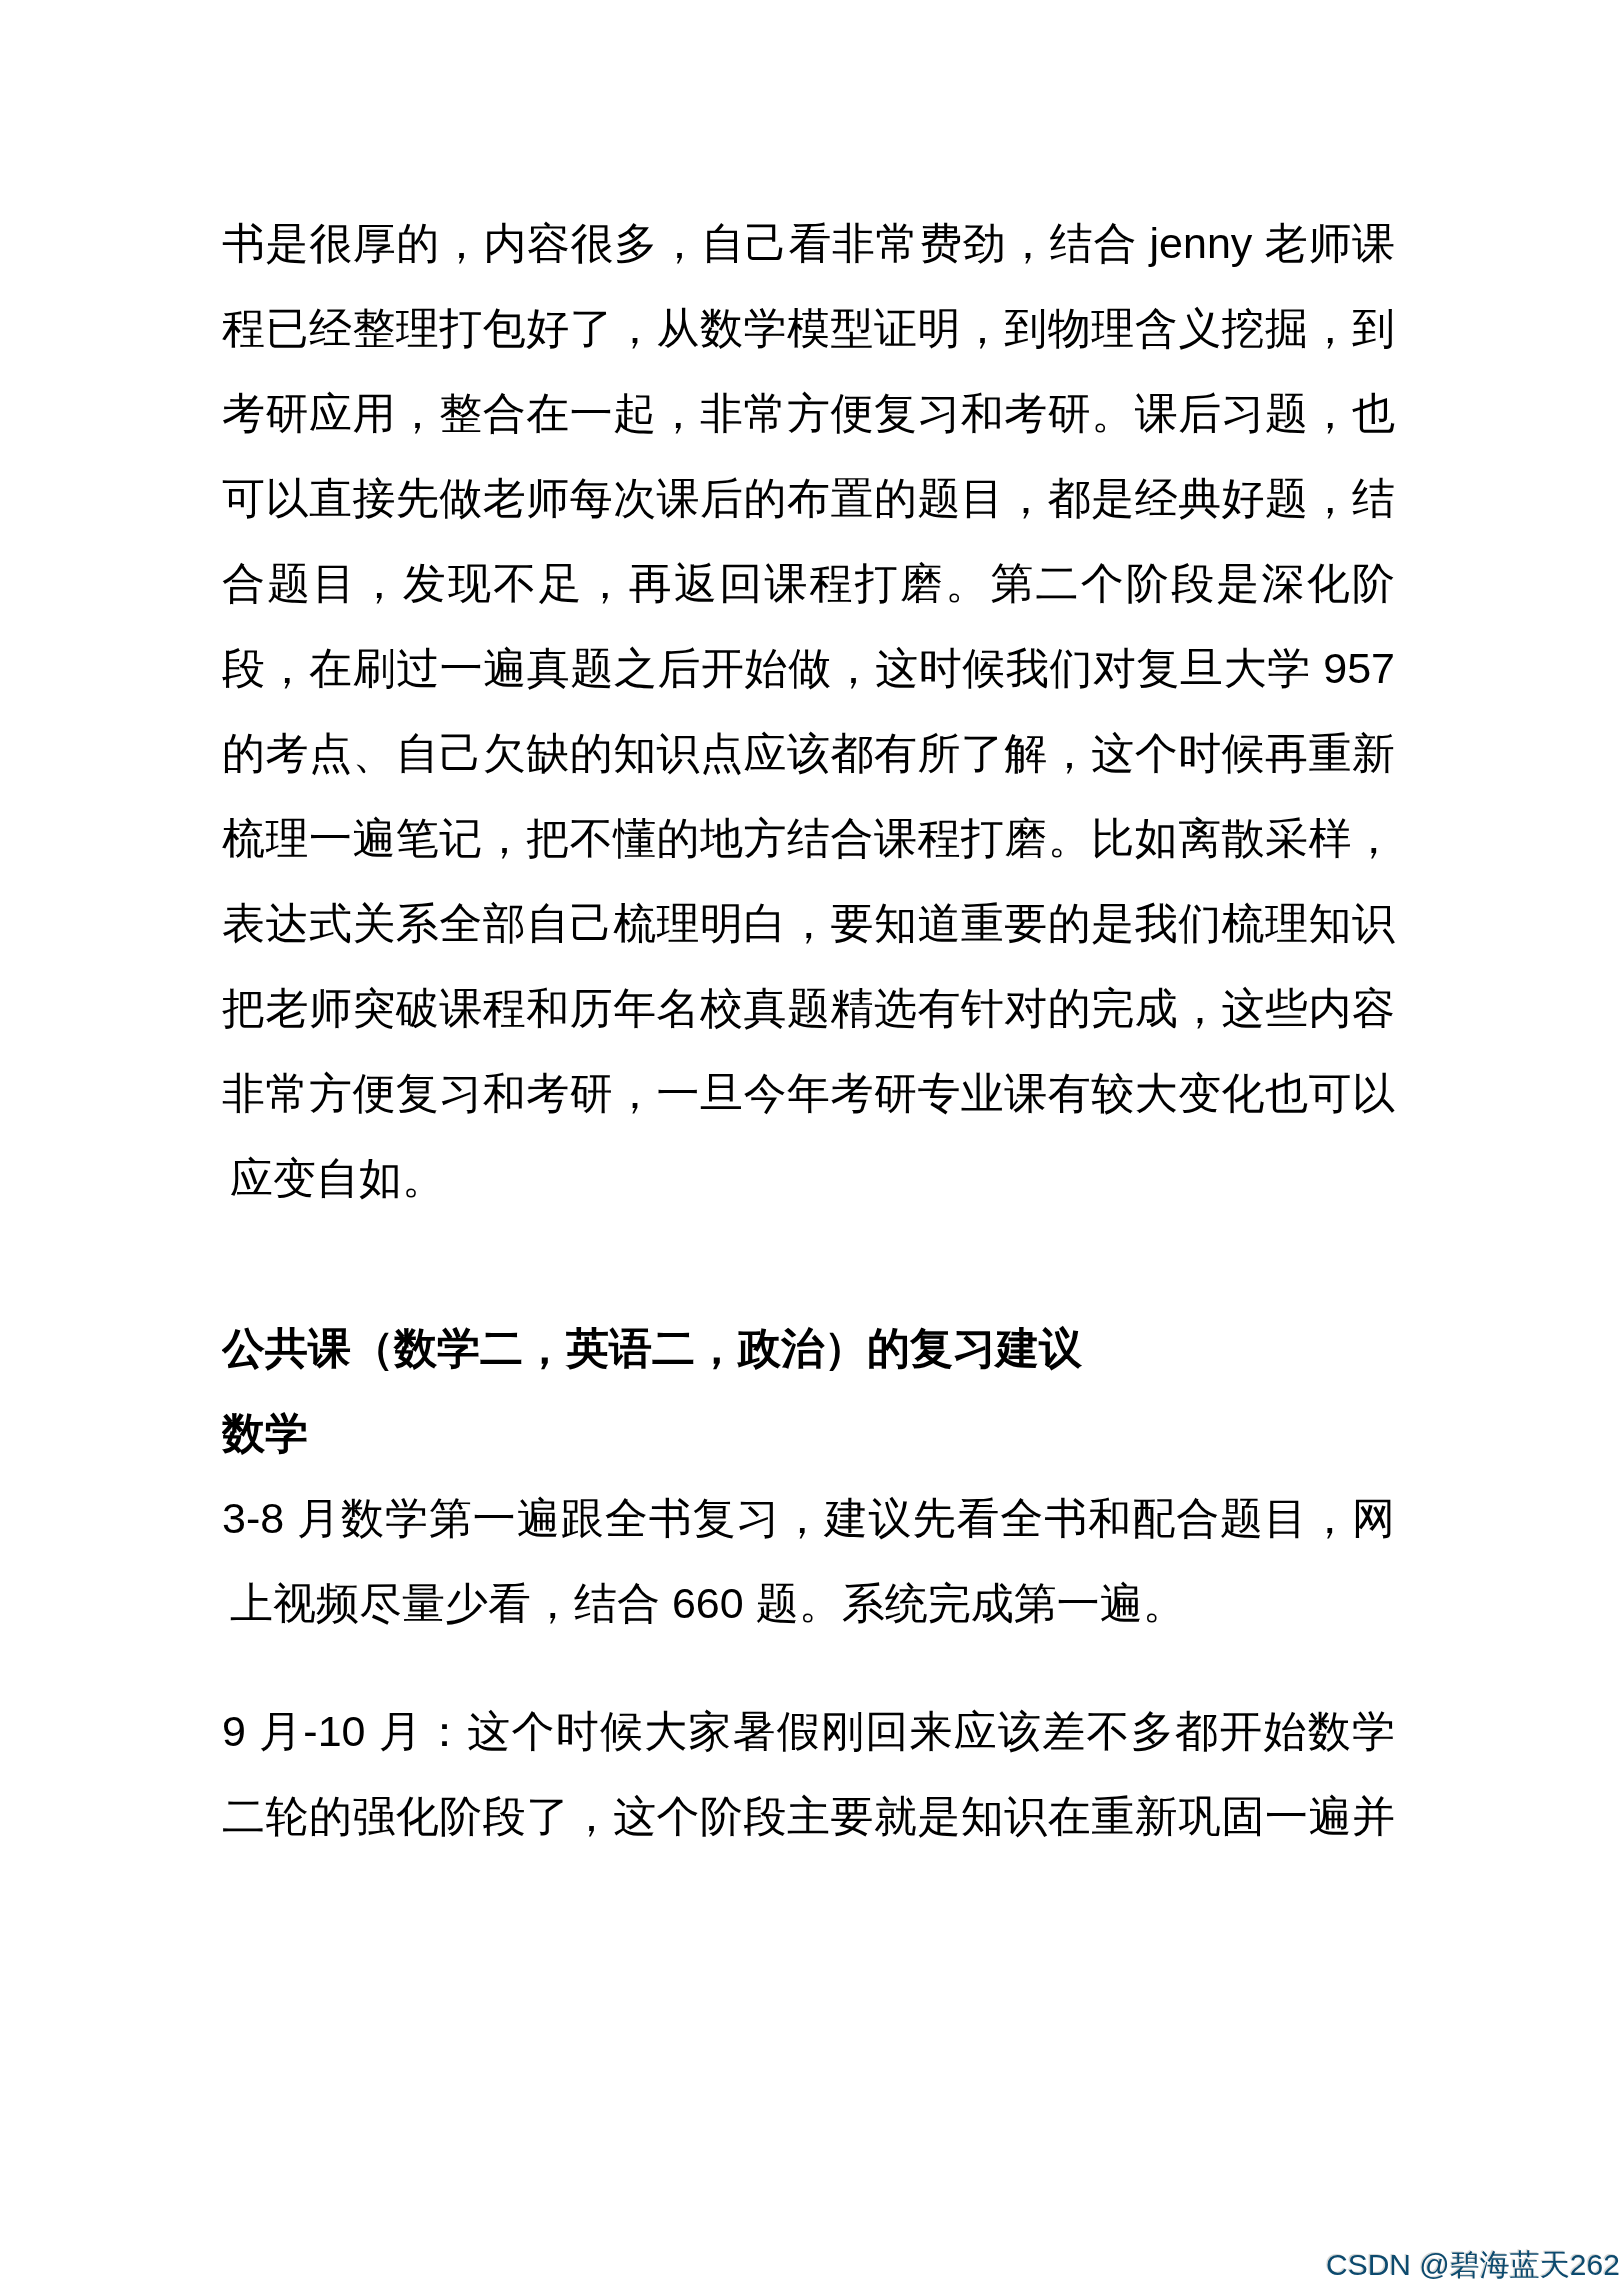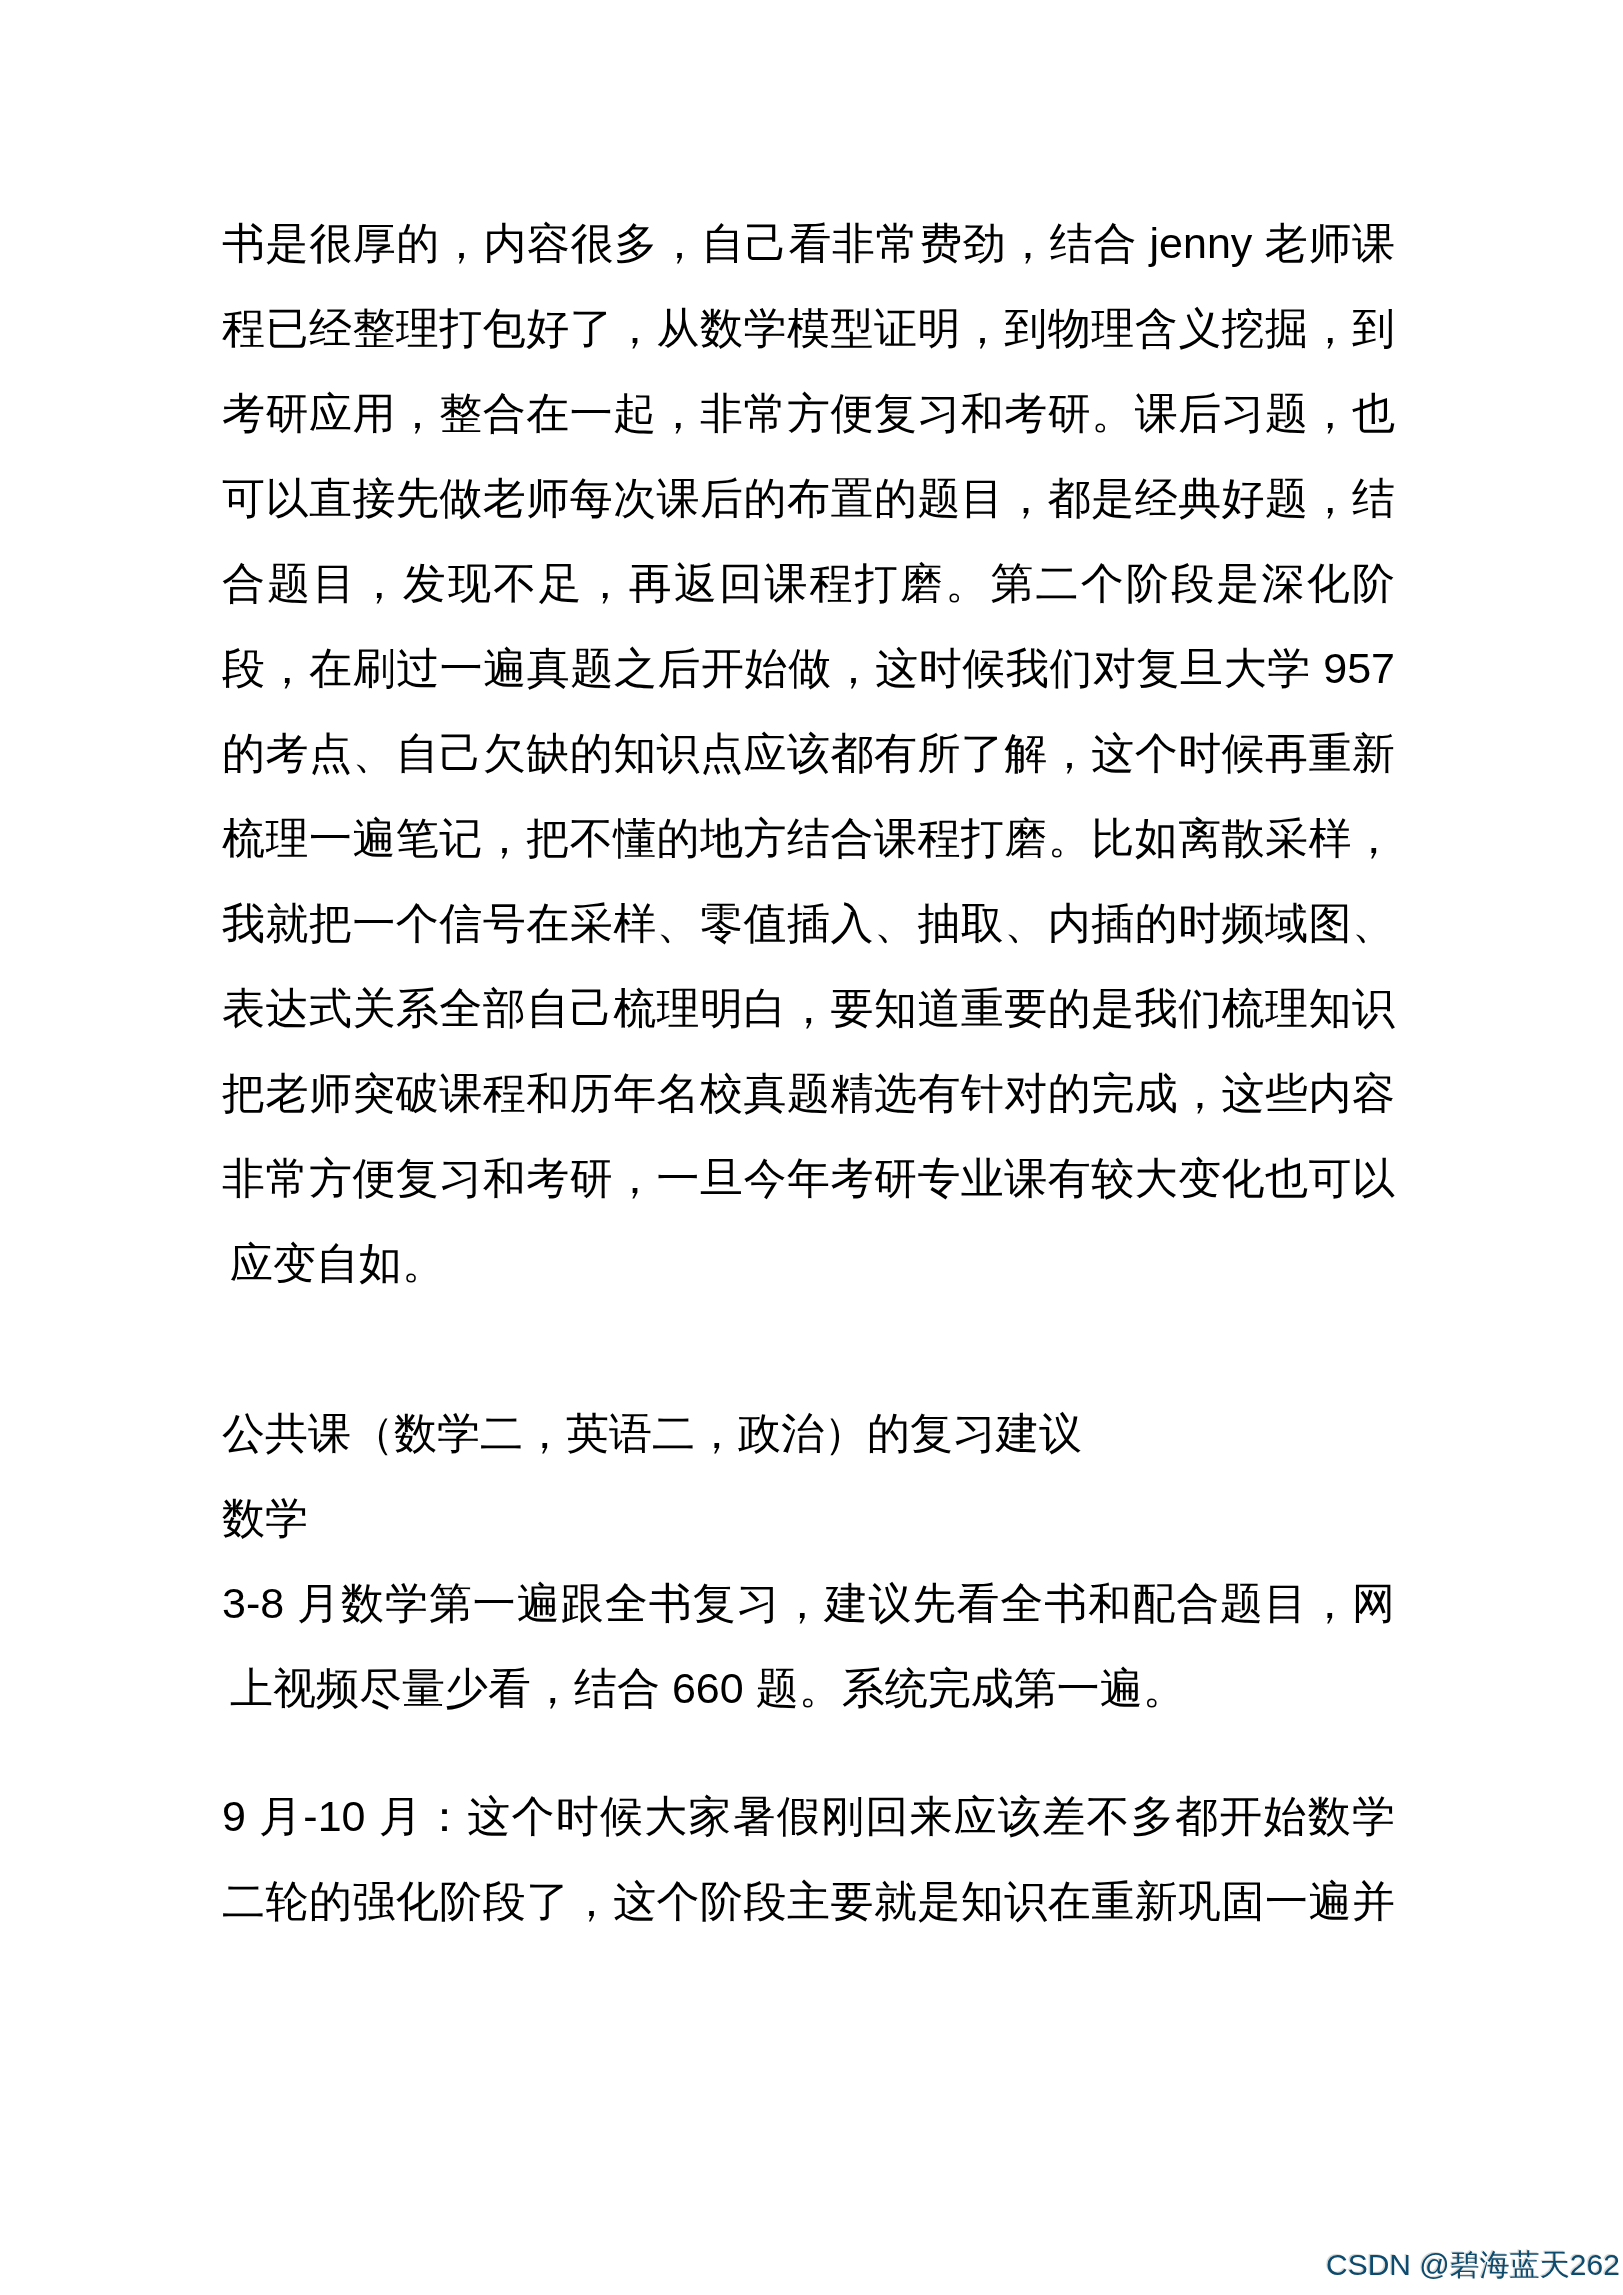--- a/index.html
+++ b/index.html
@@ -30,21 +30,21 @@
     text-align: justify;
     text-align-last: justify;
     overflow: hidden;
   }
   .line.end {
     text-align: justify;
     text-align-last: left;
     margin-left: 8px;
   }
   .line.heading {
-    font-weight: normal;
+    font-weight: bold;
     text-align: right;
     text-align-last: left;
   }
   .blank-line {
     height: 85px;
   }
   .blank-line.half {
     height: 43px;
   }
   .watermark {
@@ -66,21 +66,20 @@
 
     <div>
       <div class="line">书是很厚的，内容很多，自己看非常费劲，结合 jenny 老师课</div>
       <div class="line">程已经整理打包好了，从数学模型证明，到物理含义挖掘，到</div>
       <div class="line">考研应用，整合在一起，非常方便复习和考研。课后习题，也</div>
       <div class="line">可以直接先做老师每次课后的布置的题目，都是经典好题，结</div>
       <div class="line">合题目，发现不足，再返回课程打磨。第二个阶段是深化阶</div>
       <div class="line">段，在刷过一遍真题之后开始做，这时候我们对复旦大学 957</div>
       <div class="line">的考点、自己欠缺的知识点应该都有所了解，这个时候再重新</div>
       <div class="line">梳理一遍笔记，把不懂的地方结合课程打磨。比如离散采样，</div>
-      <div class="line">我就把一个信号在采样、零值插入、抽取、内插的时频域图、</div>
       <div class="line">表达式关系全部自己梳理明白，要知道重要的是我们梳理知识</div>
       <div class="line">把老师突破课程和历年名校真题精选有针对的完成，这些内容</div>
       <div class="line">非常方便复习和考研，一旦今年考研专业课有较大变化也可以</div>
       <div class="line end">应变自如。</div>
     </div>
 
     <div class="blank-line"></div>
 
     <div class="line heading">公共课（数学二，英语二，政治）的复习建议</div>
     <div class="line heading">数学</div>

